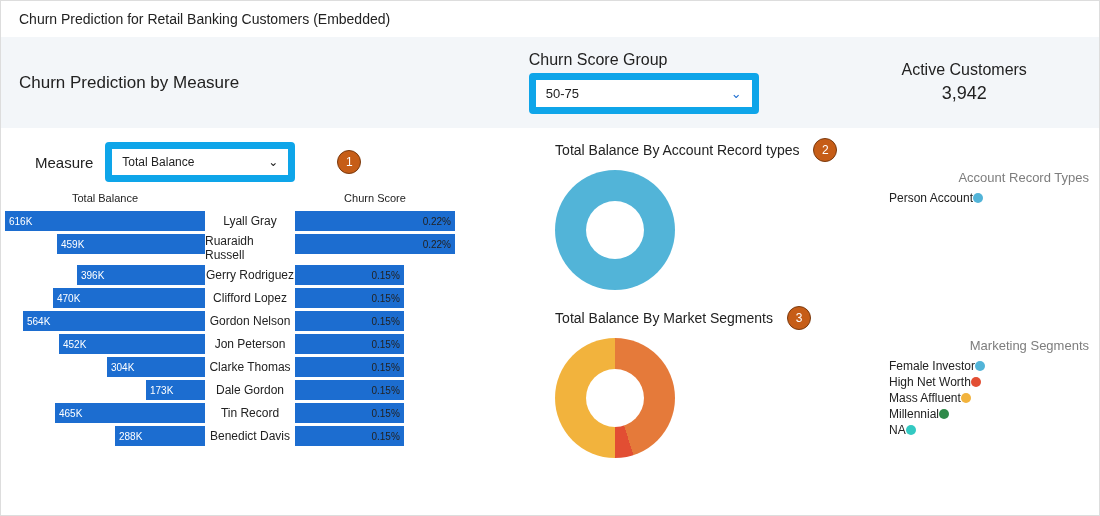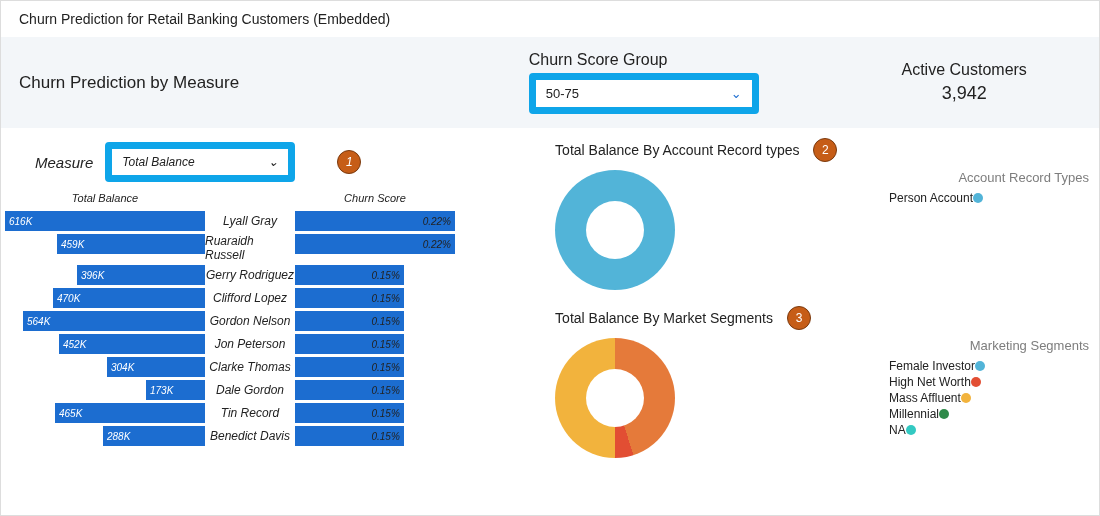--- a/index.html
+++ b/index.html
@@ -7,21 +7,21 @@
   .title-bar { padding: 10px 18px; font-size: 14px; }
   .header-row { background: #f3f6f9; display: flex; align-items: center; padding: 14px 18px; }
   .header-left { flex: 0 0 48%; font-size: 17px; font-weight: 400; }
   .header-mid { flex: 0 0 30%; }
   .header-right { flex: 1; text-align: center; }
   .sm-label { font-size: 16px; margin-bottom: 4px; }
   .select-box { position: relative; display: inline-flex; align-items: center; justify-content: space-between; background: #fff; border: 7px solid #0ea5e9; border-radius: 4px; padding: 6px 10px; cursor: pointer; }
   .select-box .chev { color: #1c6dd0; margin-left: 12px; }
   .big-num { font-size: 18px; font-weight: 400; margin-top: 2px; }
   .content { display: flex; padding: 10px 0 0 0; }
-  .left-panel { flex: 0 0 45%; padding-left: 4px; font-style: italic; }
+  .left-panel { flex: 0 0 45%; padding-left: 4px; }
   .right-panel { flex: 1; padding-left: 60px; padding-right: 10px; }
   .measure-row { display: flex; align-items: center; gap: 12px; padding: 4px 0 10px 30px; position: relative; }
   .measure-row .lbl { font-size: 15px; }
   .callout { width: 24px; height: 24px; border-radius: 50%; background: #c65d17; border: 1px solid #7a3a0f; color: #fff; display: inline-flex; align-items: center; justify-content: center; font-size: 12px; font-weight: 400; }
   .bar-table { display: grid; grid-template-columns: 200px 90px 160px; row-gap: 3px; }
   .bar-head { font-size: 11px; text-align: center; padding-bottom: 4px; }
   .bar-head.left { text-align: center; }
   .bar-cell-left { display: flex; justify-content: flex-end; }
   .bar-cell-name { display: flex; align-items: center; justify-content: center; font-size: 12px; }
   .bar-cell-right { display: flex; justify-content: flex-start; }
@@ -130,21 +130,21 @@
           <div class="bar right" style="width:108.80000000000001px">0.15%</div>
         </div>
         <div class="bar-cell-left">
           <div class="bar left" style="width:150px">465K</div>
         </div>
         <div class="bar-cell-name">Tin Record</div>
         <div class="bar-cell-right">
           <div class="bar right" style="width:108.80000000000001px">0.15%</div>
         </div>
         <div class="bar-cell-left">
-          <div class="bar left" style="width:102px">288K</div>
+          <div class="bar left" style="width:90px">288K</div>
         </div>
         <div class="bar-cell-name">Benedict Davis</div>
         <div class="bar-cell-right">
           <div class="bar right" style="width:108.80000000000001px">0.15%</div>
         </div>
       </div>
   </div>
 
   <div class="right-panel">
     <div class="chart-block">

